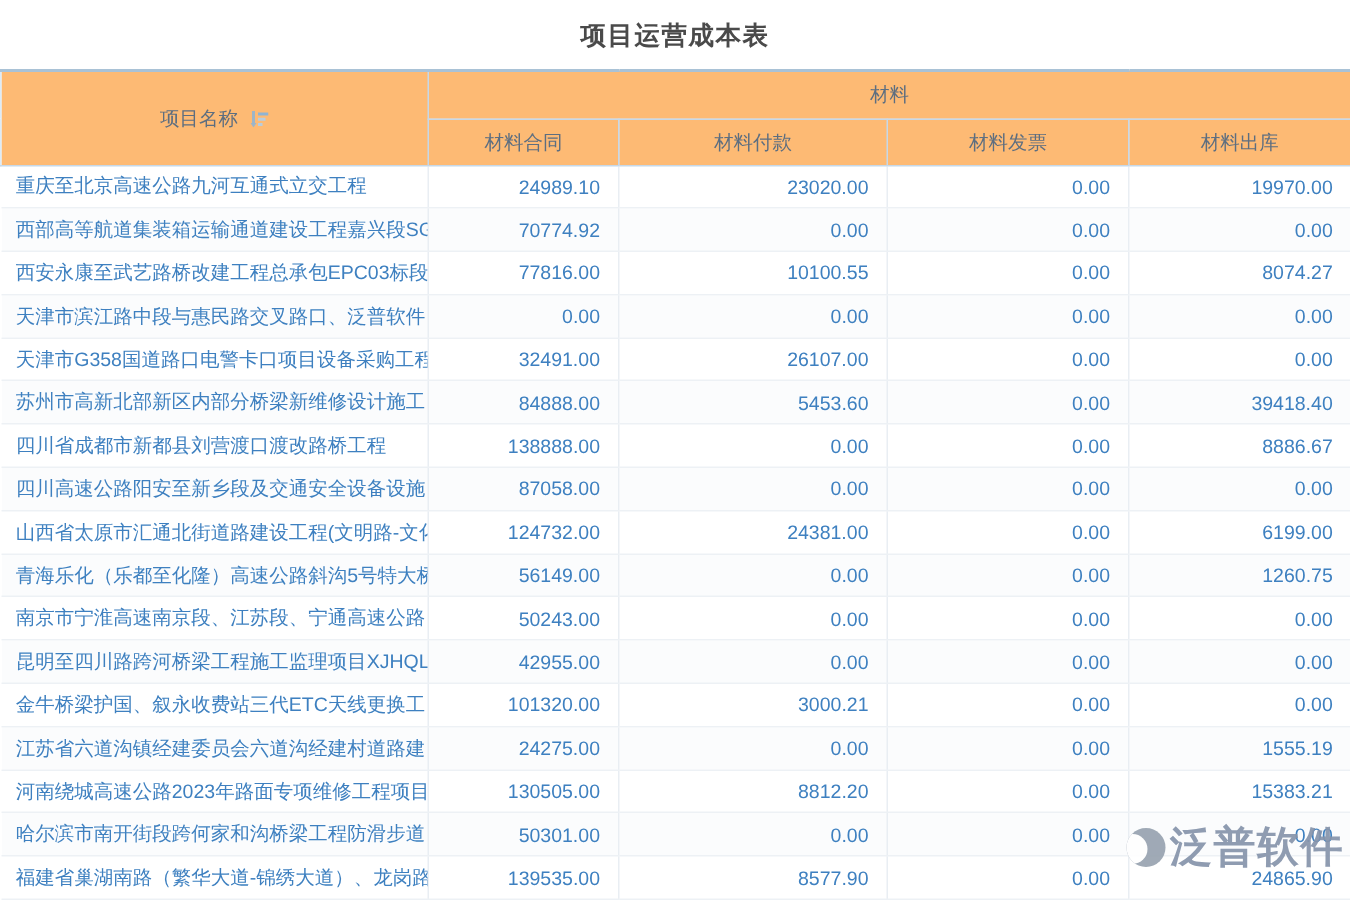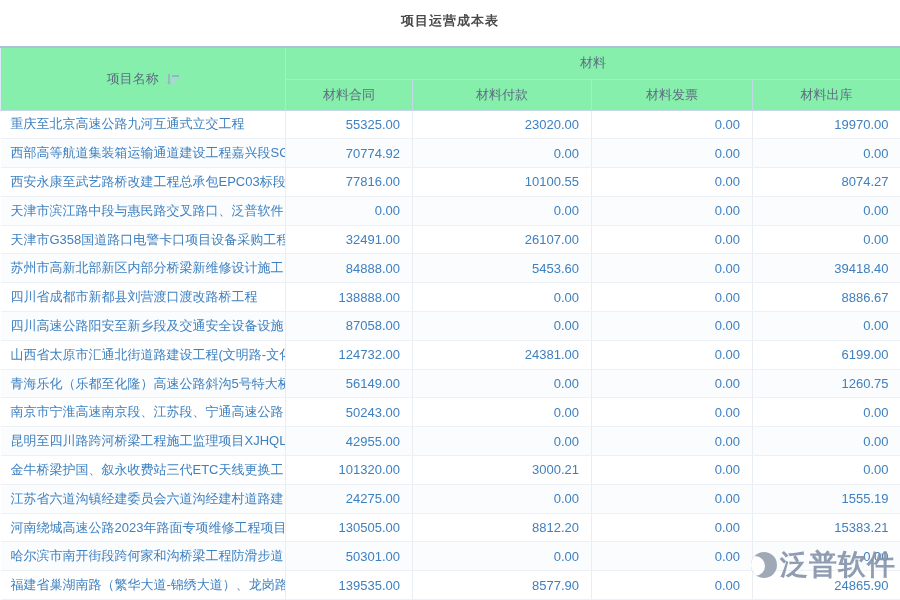--- a/index.html
+++ b/index.html
@@ -2,35 +2,35 @@
 <html><head>
 <meta charset="utf-8">
 <style>
   * { margin:0; padding:0; box-sizing:border-box; }
   html,body { width:900px; height:600px; overflow:hidden; background:#ffffff;
               font-family:"Liberation Sans", sans-serif; }
   .page { position:relative; width:900px; height:600px; }
 
   .page-title {
     height:46px; text-align:center; padding-top:12px;
-    font-size:13px; font-weight:bold; color:#4a4a4a; letter-spacing:1px;
+    font-size:17px; font-weight:bold; color:#4a4a4a; letter-spacing:1px;
   }
 
   table.cost-table {
     width:900px; border-collapse:collapse; table-layout:fixed;
     border-top:2px solid #a9c2d6;
   }
   col.c-name { width:285px; }
   col.c-v1 { width:127px; }
   col.c-v2 { width:179px; }
   col.c-v3 { width:161px; }
   col.c-v4 { width:148px; }
 
   thead th {
-    background:#86efac; color:#5d6e80; font-weight:normal; font-size:13px;
+    background:#fdba74; color:#5d6e80; font-weight:normal; font-size:13px;
     border:1px solid #c6d8e8; text-align:center;
   }
   thead tr.group-row th { height:32px; }
   thead tr.sub-row th { height:31px; }
   thead th.th-name { border-left:1px solid #dcebf8;margin-left:30px; }
   thead th.th-last { border-right:1px solid #dcebf8; }
 
   .sort-icon { display:inline-block; vertical-align:-2px; margin-left:5px; }
 
   tbody td {
@@ -100,21 +100,21 @@
       <tr class="sub-row" id="sub-header-row">
           <th>材料合同</th>
           <th>材料付款</th>
           <th>材料发票</th>
           <th class="th-last">材料出库</th>
         </tr>
     </thead>
     <tbody id="table-body">
         <tr>
           <td class="cell-name">重庆至北京高速公路九河互通式立交工程</td>
-          <td class="cell-num">55325.00</td>
+          <td class="cell-num">24989.10</td>
           <td class="cell-num">23020.00</td>
           <td class="cell-num">0.00</td>
           <td class="cell-num">19970.00</td>
         </tr>
         <tr>
           <td class="cell-name">西部高等航道集装箱运输通道建设工程嘉兴段SG</td>
           <td class="cell-num">70774.92</td>
           <td class="cell-num">0.00</td>
           <td class="cell-num">0.00</td>
           <td class="cell-num">0.00</td>

